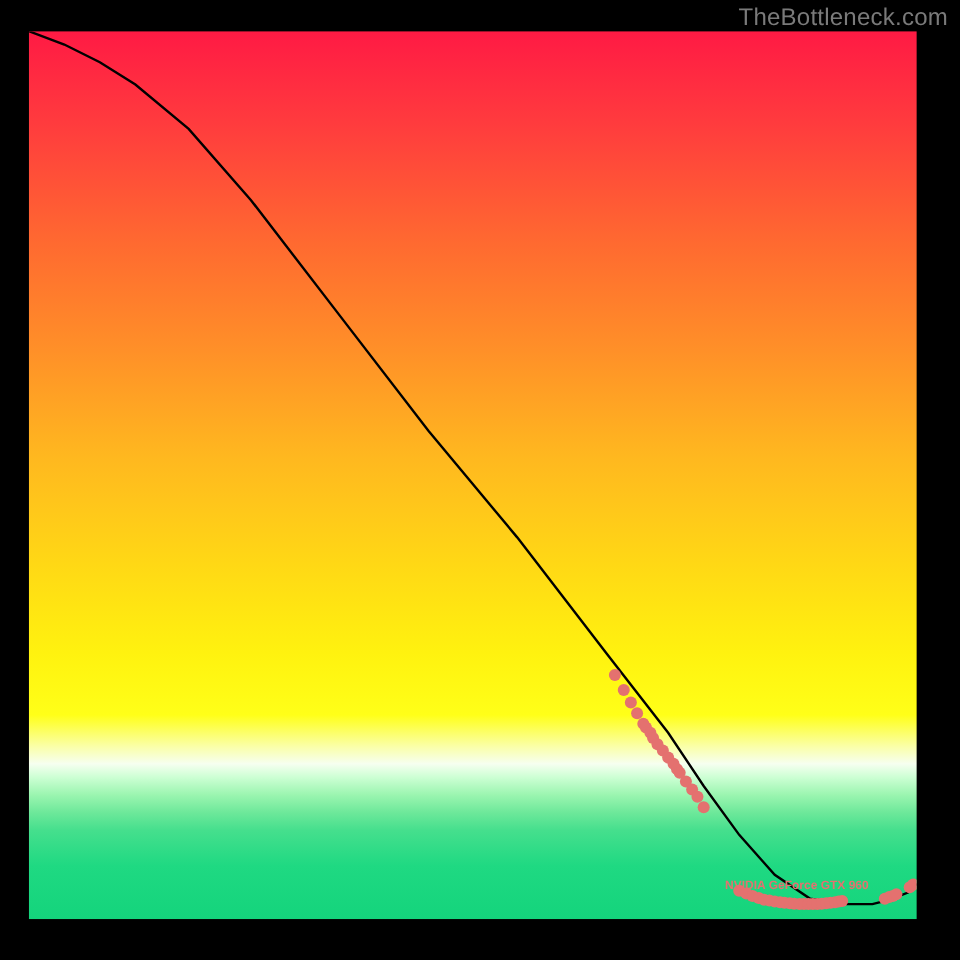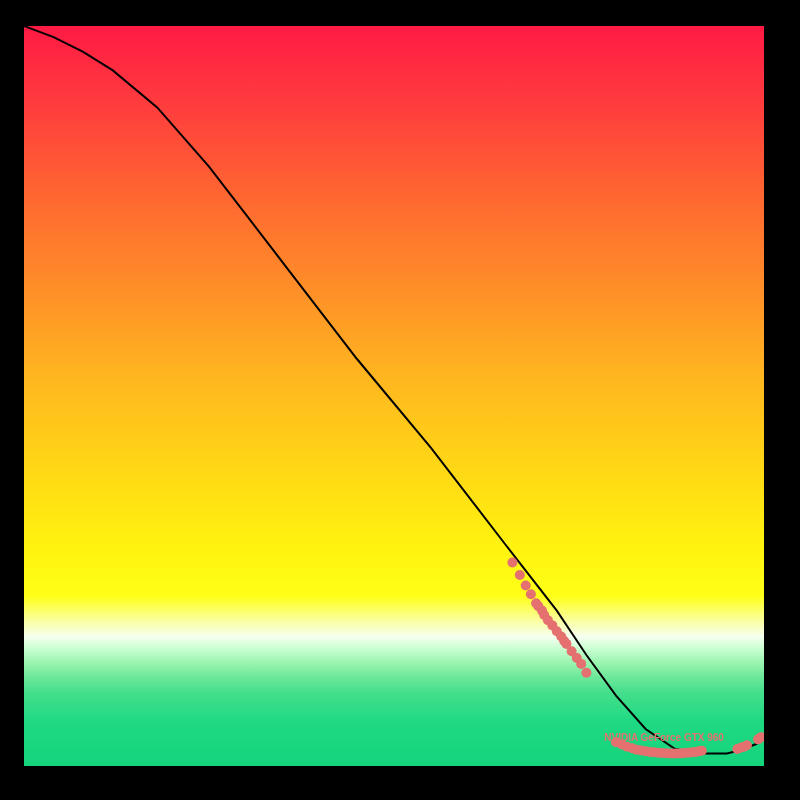--- a/index.html
+++ b/index.html
@@ -115,13 +115,14 @@
           <circle cx="717.06" cy="721.50" r="5" fill="#e4716f"></circle>
           <circle cx="720.02" cy="720.76" r="5" fill="#e4716f"></circle>
           <circle cx="722.98" cy="719.28" r="5" fill="#e4716f"></circle>
           <circle cx="734.08" cy="713.36" r="5" fill="#e4716f"></circle>
           <circle cx="737.04" cy="711.14" r="5" fill="#e4716f"></circle>
           <text x="640.10" y="714.84" fill="#e4716f" font-size="10" font-family="Arial, sans-serif" font-weight="bold" text-anchor="middle">NVIDIA GeForce GTX 960</text>
         </g>
     </svg>
   </div>
 
+  <div class="watermark">TheBottleneck.com</div>
 </div>
 
 </body></html>

